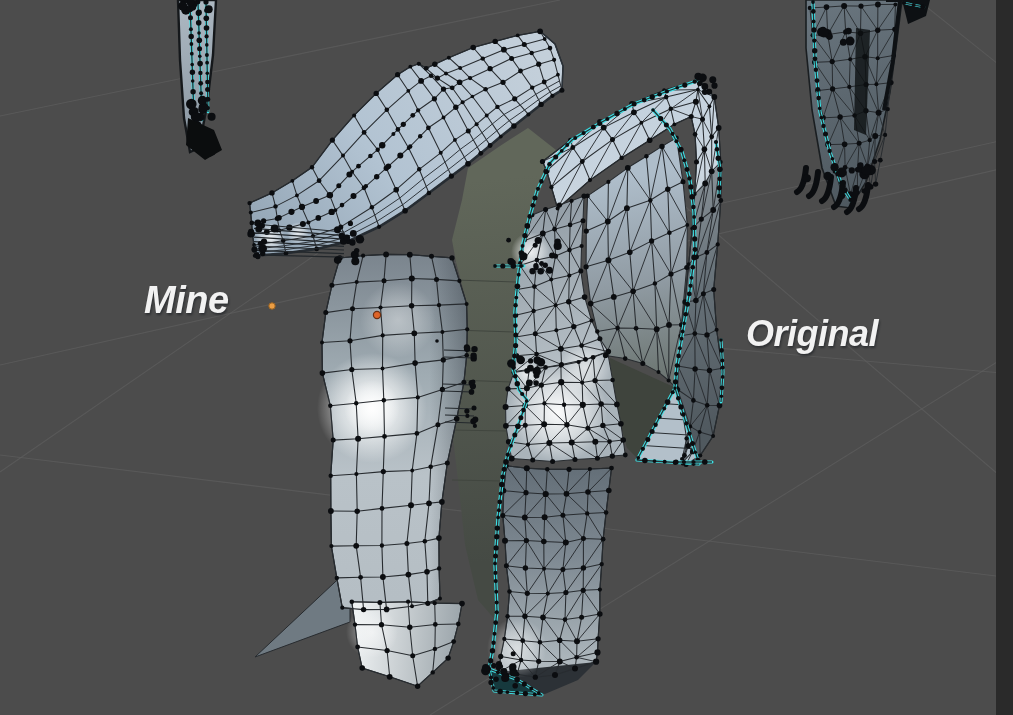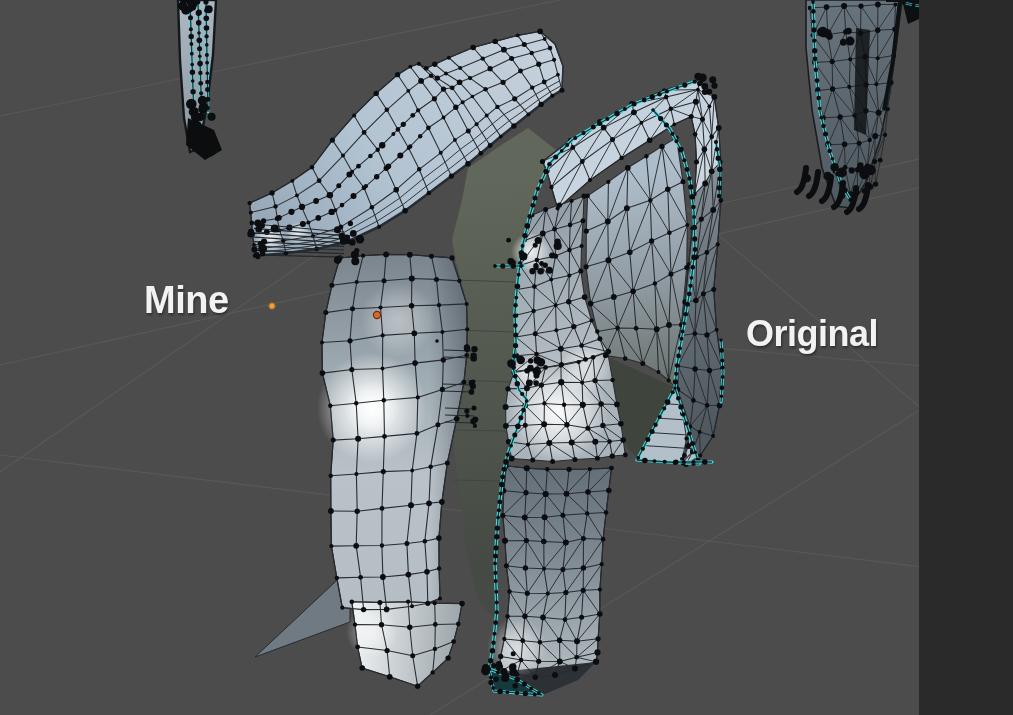--- a/index.html
+++ b/index.html
@@ -1,16 +1,16 @@
 <!DOCTYPE html>
 <html><head>
 <meta charset="utf-8">
 <style>
   html,body{margin:0;padding:0;background:#2a2a2a;}
-  .stage{position:relative;width:919px;height:715px;overflow:hidden;background:#a16207;}
+  .stage{position:relative;width:996px;height:715px;overflow:hidden;background:#a16207;font-style:italic;}
   svg{display:block;}
   .vlabel{font-family:"Liberation Sans","DejaVu Sans",sans-serif;font-weight:bold;
           letter-spacing:-0.5px;filter:drop-shadow(1.5px 2px 1px rgba(25,28,34,.6));}
 </style>
 </head>
 <body>
 
 <div class="stage">
 <svg width="1013" height="715" viewBox="0 0 1013 715">
   <defs>

